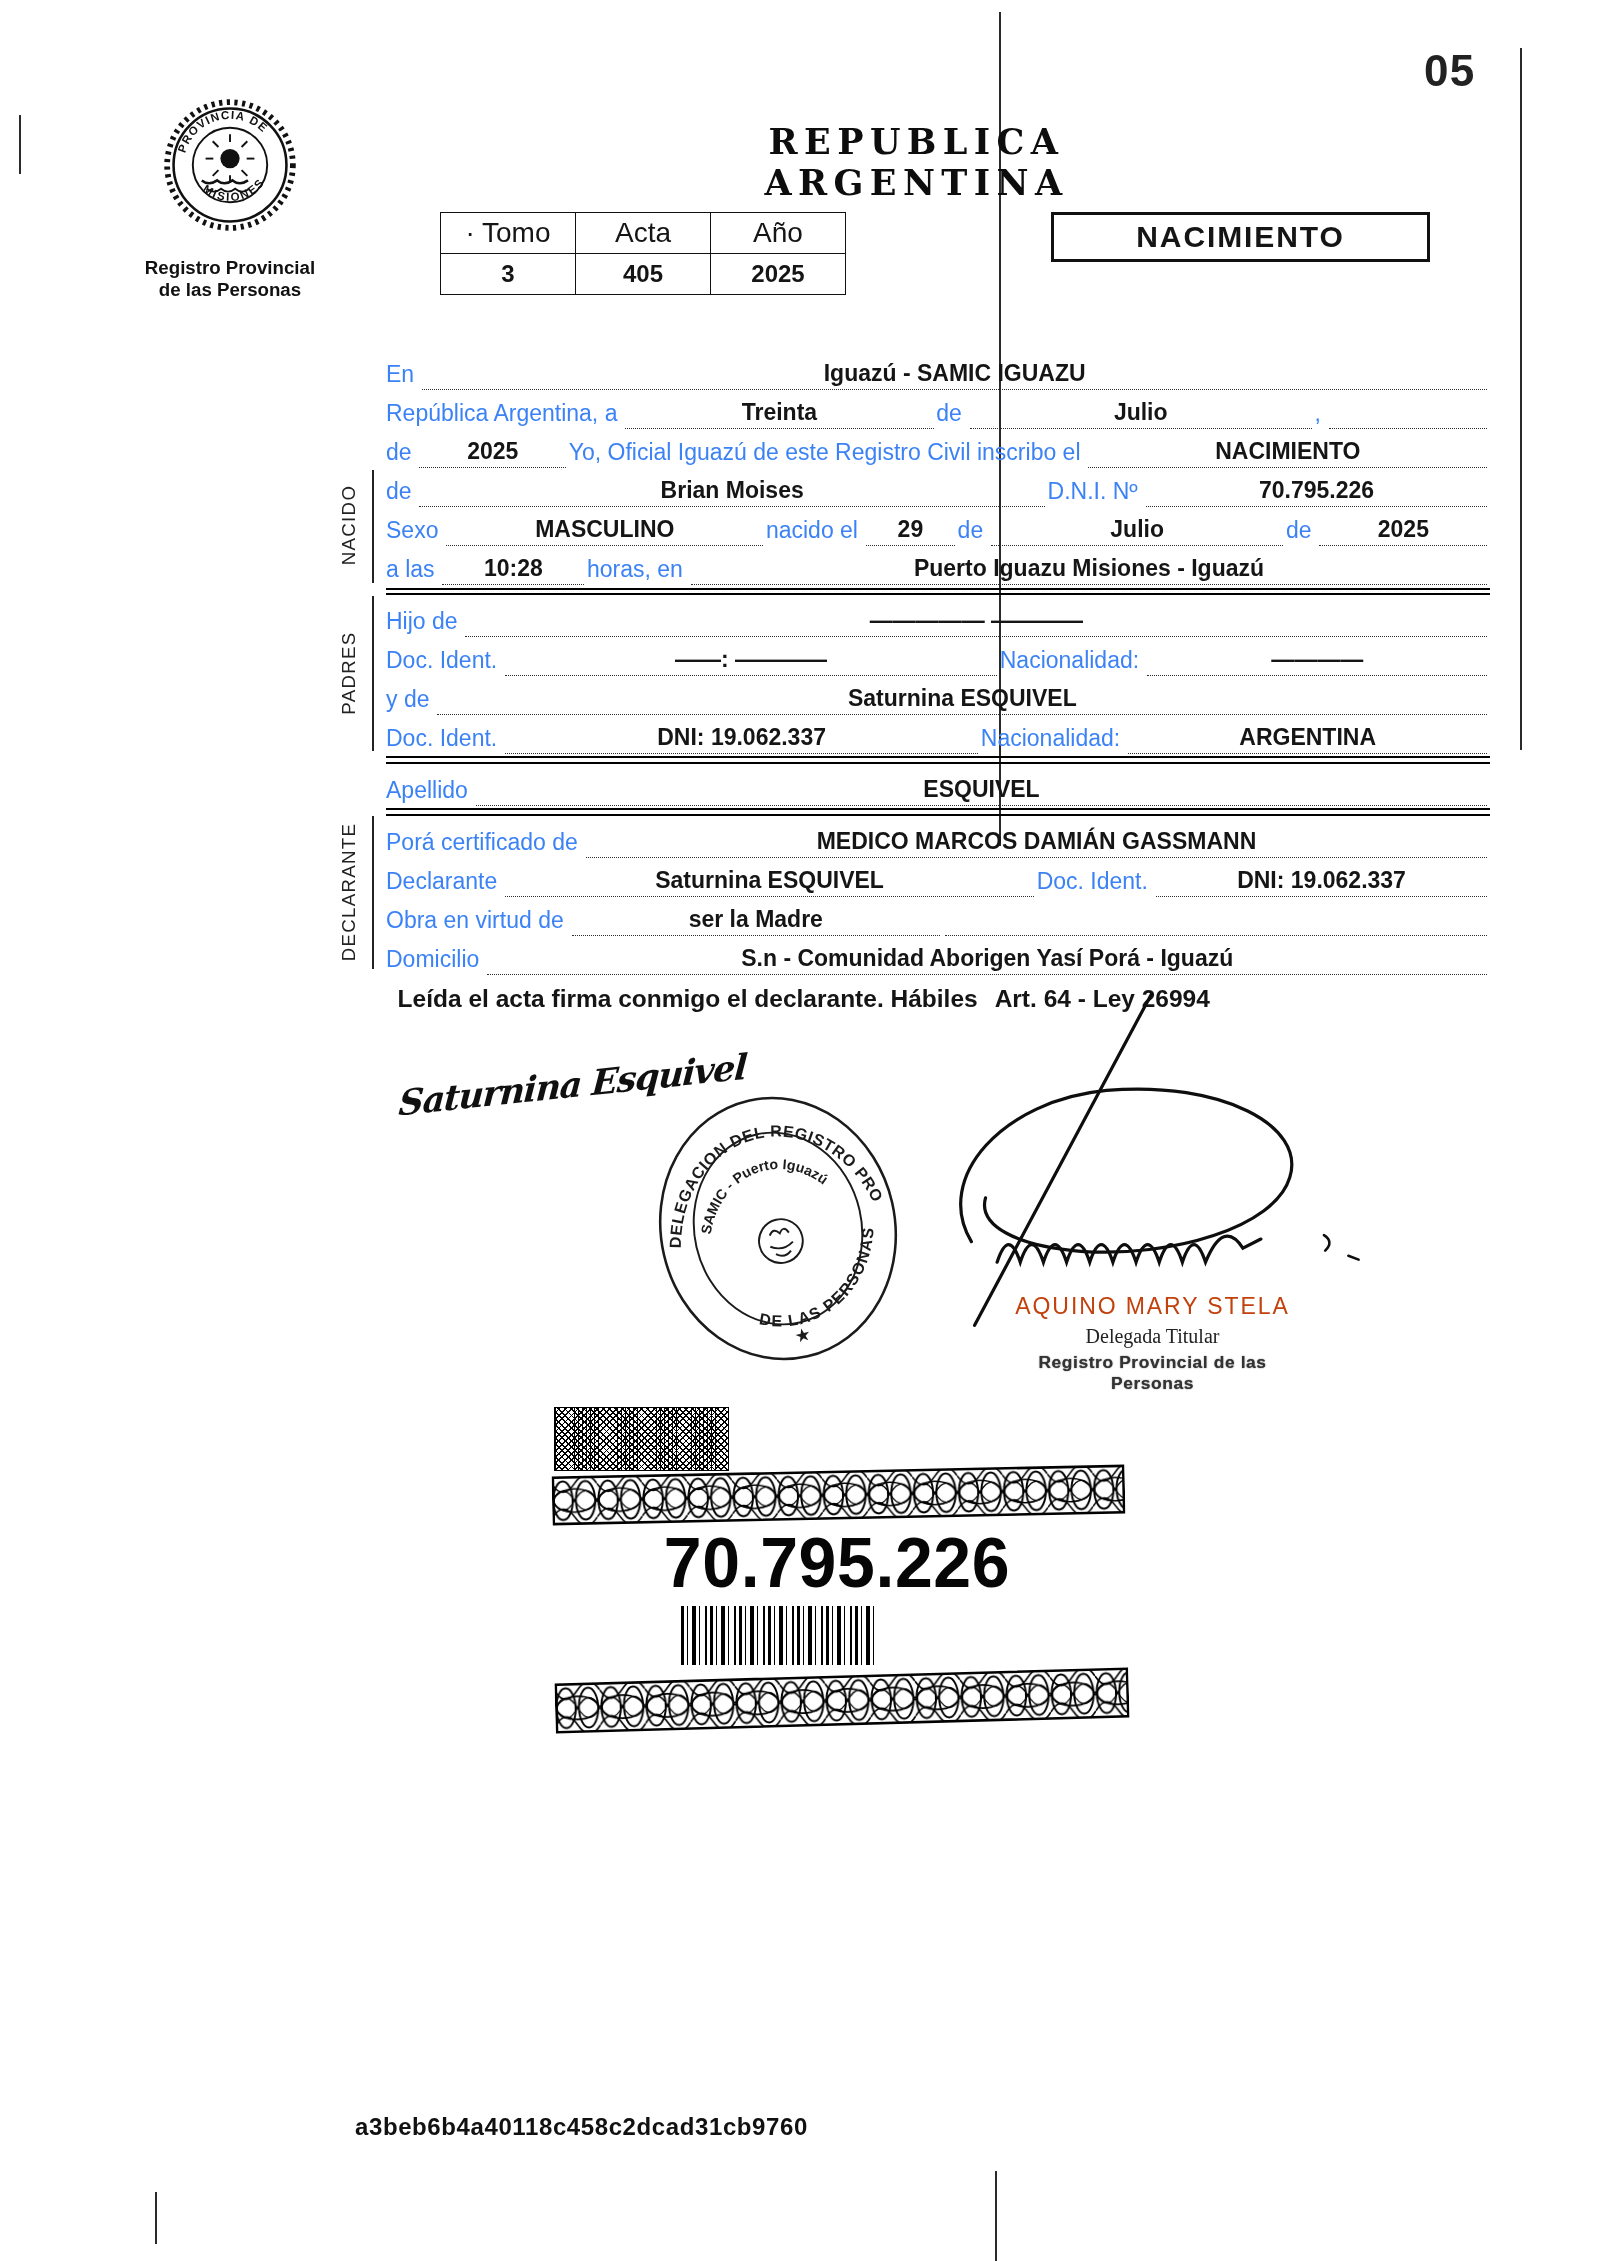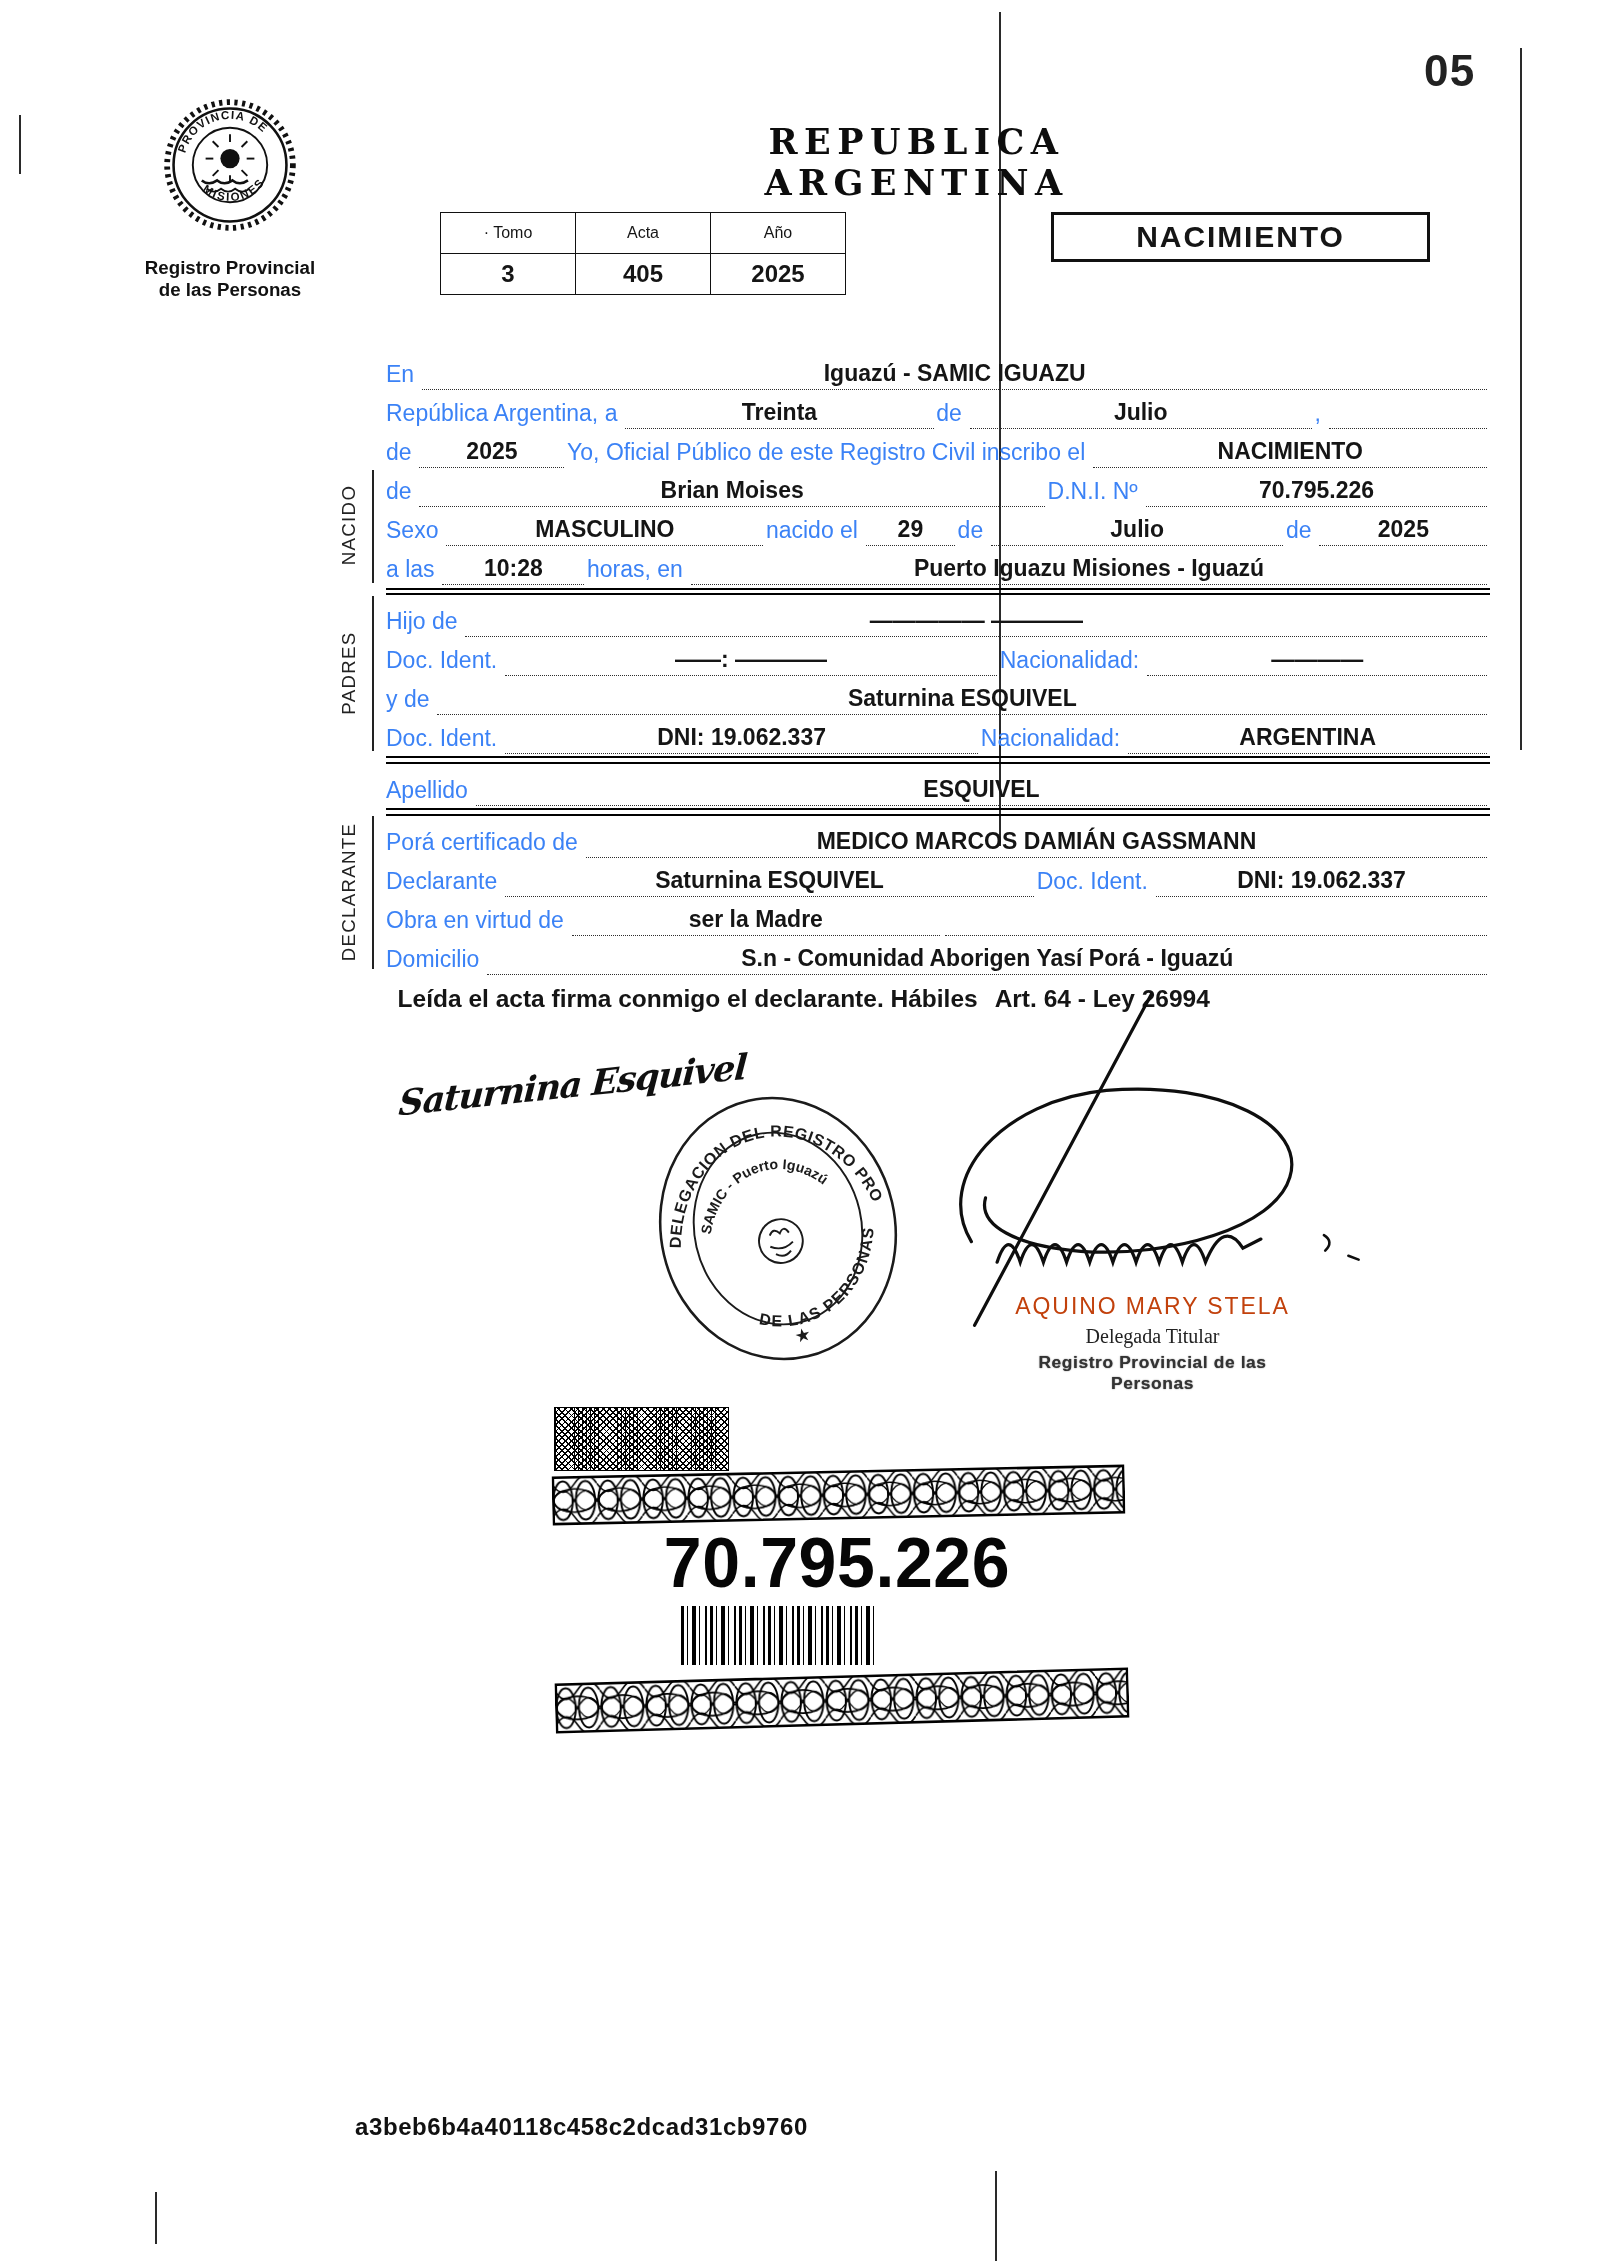--- a/index.html
+++ b/index.html
@@ -10,21 +10,21 @@
   }
   .vline { position:absolute; width:1.9px; background:#2a2a2a; }
 
   
   .page-number { position:absolute; left:1424px; top:46px; font-size:44px; font-weight:600; color:#222; letter-spacing:1.3px; }
   .emblem-wrap { position:absolute; left:127px; top:97px; width:206px; text-align:center; }
   .emblem-caption { margin-top:22px; font-size:18.7px; font-weight:bold; line-height:1.2; color:#111; }
   .country-title { position:absolute; left:627px; top:121px; width:579px; text-align:center;
     font-family:"DejaVu Serif", serif; font-weight:bold; font-size:35px; letter-spacing:6.4px; color:#0d0d0d; }
   .acta-table { position:absolute; left:440px; top:212px; border-collapse:collapse; }
-  .acta-table td { border:1.9px solid #111; width:135px; height:41px; text-align:center; font-size:16px; }
+  .acta-table td { border:1.9px solid #111; width:135px; height:41px; text-align:center; font-size:28px; }
   .acta-table tr.vals td { font-weight:bold; font-size:24px; }
   .record-type-box { position:absolute; left:1051px; top:212px; width:379px; height:50px; border:3.2px solid #111;
     display:flex; align-items:center; justify-content:center; font-size:30px; font-weight:bold; letter-spacing:1.9px; }
 
   
   .form { position:absolute; left:386px; top:351px; width:1104px; }
   .row { display:flex; align-items:flex-end; height:39px; font-size:23px; }
   .lbl { white-space:nowrap; line-height:1.25; padding:0 5.2px 1.3px 0; color:#3b82f6; }
   .fill { flex-grow:var(--g,1); min-width:0; border-bottom:1.9px dotted #2d2d2d; text-align:center;
     font-weight:bold; line-height:1.25; white-space:nowrap; padding:0 5.2px 1.3px; margin:0 2.6px; }
@@ -151,21 +151,21 @@
       <span class="fill" style="--g:1.2">Treinta</span>
       <span class="lbl">de</span>
       <span class="fill" style="--g:1.5">Julio</span>
       <span class="lbl">,</span>
       <span class="fill" style="--g:0.8"></span>
     </div>
 
     <div class="row">
       <span class="lbl">de</span>
       <span class="fill" style="--g:0.35">2025</span>
-      <span class="lbl">Yo, Oficial Público de este Registro Civil inscribo el</span>
+      <span class="lbl">Yo, Oficial Iguazú de este Registro Civil inscribo el</span>
       <span class="fill" style="--g:1">NACIMIENTO</span>
     </div>
 
     <div class="row">
       <span class="lbl">de</span>
       <span class="fill" style="--g:2.4">Brian Moises</span>
       <span class="lbl">D.N.I. Nº</span>
       <span class="fill" style="--g:1.1">70.795.226</span>
     </div>
 

